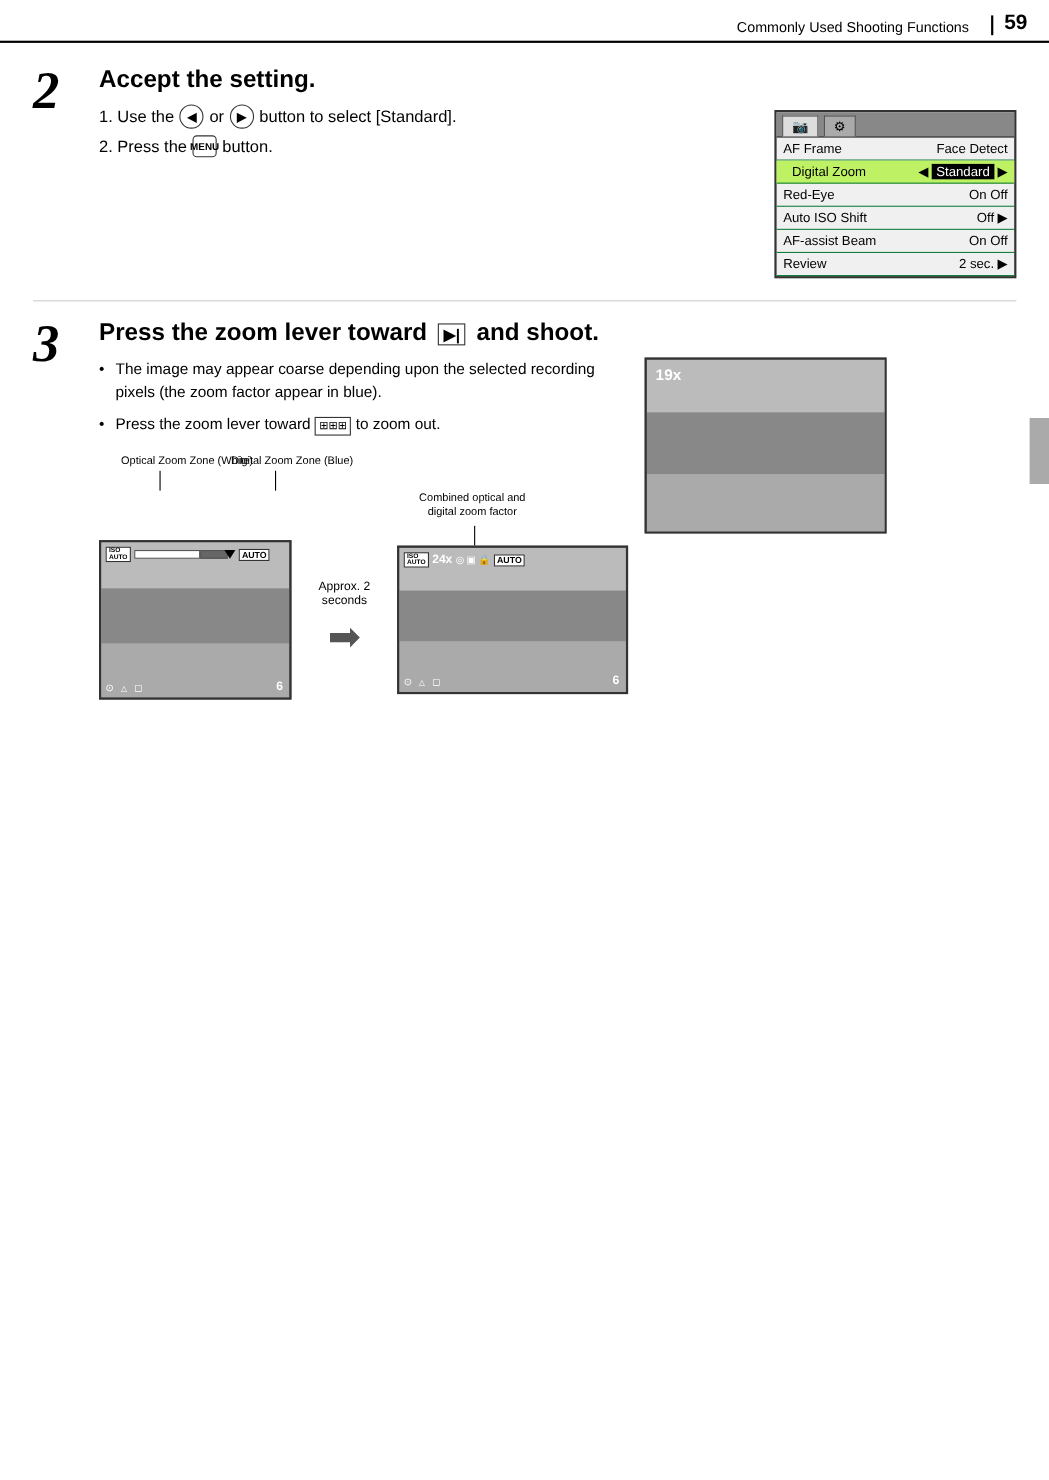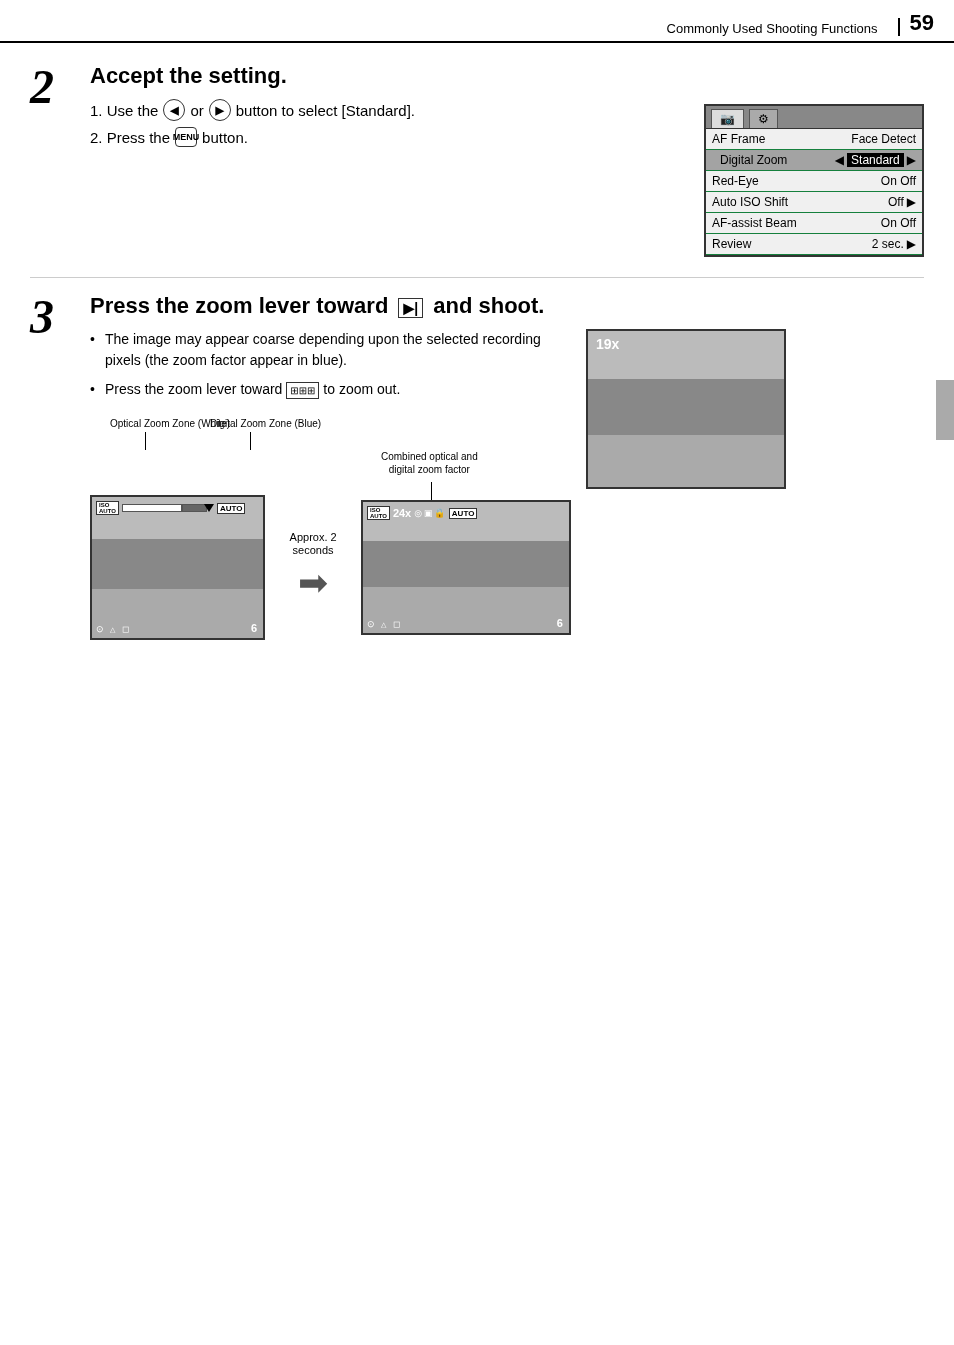--- a/index.html
+++ b/index.html
@@ -27,21 +27,21 @@
 
     .page-header-divider {
       width: 2px;
       height: 18px;
       background: #000;
       margin-right: 10px;
     }
 
     .page-header-number {
       font-weight: bold;
-      font-size: 22px;
+      font-size: 19px;
     }
 
     .page-content {
       padding: 10px 30px 30px 30px;
     }
 
     
     .step-section {
       display: flex;
       margin-bottom: 0;
@@ -113,21 +113,21 @@
 
     .camera-menu-row {
       display: flex;
       justify-content: space-between;
       border-bottom: 1px solid #15803d;
       padding: 3px 6px;
       font-size: 12px;
     }
 
     .camera-menu-row.highlighted {
-      background: #a3a3a3;
+      background: #bef264;
       padding-left: 14px;
     }
 
     .camera-menu-row .row-label {
       color: #000;
     }
 
     .camera-menu-row .row-value {
       color: #000;
     }
@@ -185,21 +185,21 @@
 
     
     .cam-preview {
       border: 2px solid #333;
       background: #888;
       position: relative;
       overflow: hidden;
     }
 
     .cam-preview-large {
-      width: 200px;
+      width: 220px;
       height: 160px;
     }
 
     .cam-preview-overlay {
       position: absolute;
       top: 5px;
       left: 8px;
       color: #fff;
       font-size: 14px;
       font-weight: bold;

